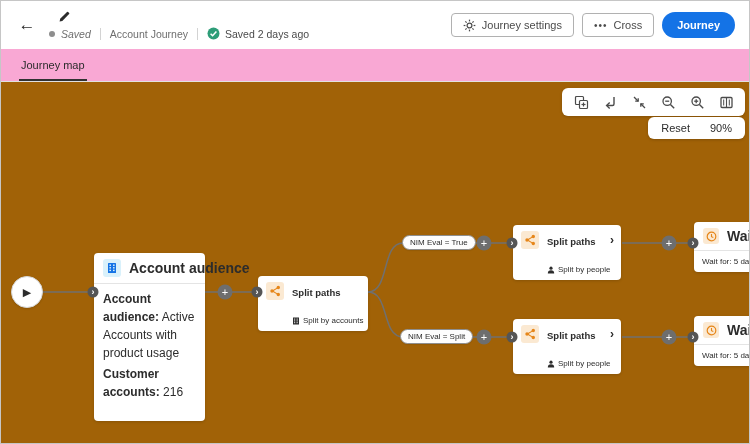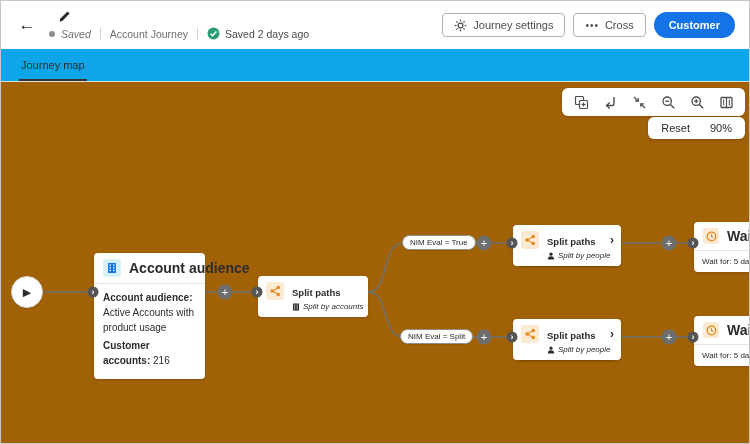--- a/index.html
+++ b/index.html
@@ -19,50 +19,50 @@
   .meta-divider { width:1px; height:12px; background:#d3d3d3; margin:0 9px; }
   .saved-check { margin-right:5px; display:inline-flex; }
   .saved-text { color:#4b4b4b;text-align:center; }
   .header-spacer { flex:1; }
   .btn-outline { display:inline-flex; align-items:center; gap:6px; height:24px; padding:0 11px; border:1px solid #b1b1b1; border-radius:4px; background:#fff; font-size:11px; color:#4b4b4b; cursor:pointer; font-family:inherit; }
   .btn-outline + .btn-outline { margin-left:8px; }
   .btn-publish { height:26px; padding:0 15px; margin-left:8px; border:none; border-radius:14px; background:#1473e6; color:#fff; font-size:11px; font-weight:bold; cursor:pointer; font-family:inherit; }
   .more-dots { font-size:10px; letter-spacing:1px; color:#4b4b4b; }
 
   
-  .tabbar { height:33px; display:flex; align-items:flex-end; padding:0 18px; background:#0ea5e9; border-bottom:1px solid #e1e1e1; }
+  .tabbar { height:33px; display:flex; align-items:flex-end; padding:0 18px; background:#f9a8d4; border-bottom:1px solid #e1e1e1; }
   .tab { font-size:11px; color:#2c2c2c; padding:0 2px 8px 2px; border-bottom:2px solid #323232; cursor:pointer; }
 
   
   .canvas { position:relative; width:748px; height:361px; background:#a16207; overflow:hidden; }
   .edges { position:absolute; left:0; top:0; }
 
   .cv-toolbar { position:absolute; top:6px; right:4px; background:#fff; border-radius:6px; box-shadow:0 1px 3px rgba(0,0,0,.18); display:flex; align-items:center; gap:7px; padding:5px 8px; }
   .tool-btn { width:22px; height:18px; display:flex; align-items:center; justify-content:center; background:none; border:none; cursor:pointer; }
   .zoom-box { position:absolute; top:35px; right:4px; background:#fff; border-radius:6px; box-shadow:0 1px 3px rgba(0,0,0,.18); display:flex; align-items:center; padding:5px 13px; gap:20px; }
   .zoom-box .zb-item { font-size:11px; color:#2c2c2c; cursor:pointer; }
 
   .play-node { position:absolute; left:10px; top:194px; width:32px; height:32px; border-radius:50%; background:#fff; border:1px solid #d6d6d6; box-shadow:0 1px 2px rgba(0,0,0,.12); display:flex; align-items:center; justify-content:center; font-size:11px; color:#2c2c2c; cursor:pointer; }
 
   .card { position:absolute; background:#fff; border-radius:4px; box-shadow:0 1px 3px rgba(0,0,0,.16); cursor:pointer; }
   .card-head { display:flex; align-items:center; padding:6px 9px; }
   .icon-sq { width:18px; height:18px; border-radius:3px; display:flex; align-items:center; justify-content:center; flex:none; }
   .icon-blue { background:#d9f1fb; }
   .icon-orange { background:#fbe9d2; }
   .card-title { font-size:14px; font-weight:bold; color:#2c2c2c; margin-left:8px; white-space:nowrap; }
   .card-divider { height:1px; background:#e4e4e4; margin:0 0; }
-  .card-body { padding:6px 9px 11px 9px; font-size:10px; line-height:1.5; color:#2c2c2c; }
+  .card-body { padding:6px 9px 20px 9px; font-size:12px; line-height:1.5; color:#2c2c2c; }
   .card-body b { font-weight:bold; }
   .stat-line { margin-top:3px; }
 
   .split-card { width:110px; }
   .split-row { display:flex; align-items:flex-start; padding:6px 8px; }
   .split-text { margin-left:8px; min-width:0; }
   .split-title { font-size:9.5px; font-weight:bold; color:#2c2c2c; white-space:nowrap; }
-  .split-sub { display:flex; align-items:center; gap:3px; font-size:8px; color:#2c2c2c; margin-top:2px; white-space:nowrap;font-style:italic; }
+  .split-sub { display:flex; align-items:center; gap:3px; font-size:8px; color:#2c2c2c; margin-top:16px; white-space:nowrap; }
   .node-chevron { position:absolute; right:7px; top:9px; font-size:12px; font-weight:bold; color:#2c2c2c; line-height:1; }
 
   .stack-shadow { position:absolute; background:#fff; border-radius:4px; box-shadow:0 1px 2px rgba(0,0,0,.18); }
 
   .branch-pill { position:absolute; background:#fdfdfd; border:1px solid #8e8e8e; border-radius:8px; padding:2px 7px; font-size:8px; color:#2c2c2c; white-space:nowrap; box-shadow:0 1px 1px rgba(0,0,0,.08); }
 
   .plus-port { position:absolute; width:15px; height:15px; border-radius:50%; background:#6e6e6e; color:#fff; display:flex; align-items:center; justify-content:center; font-size:11px; line-height:1; cursor:pointer; transform:translate(-50%,-50%); }
   .in-port { position:absolute; width:11px; height:11px; border-radius:50%; background:#555; color:#fff; display:flex; align-items:center; justify-content:center; font-size:9px; font-weight:bold; line-height:1; transform:translate(-50%,-50%); cursor:pointer; }
   .in-port span { margin-top:-1px; }
 
@@ -115,21 +115,21 @@
               <line x1="10.1" y1="3.9" x2="11.5" y2="2.5"></line>
             </g>
           </svg>
       </span>
       <span>Journey settings</span>
     </button>
     <button class="btn-outline">
       <span class="more-dots">•••</span>
       <span>Cross</span>
     </button>
-    <button class="btn-publish">Customer</button>
+    <button class="btn-publish">Journey</button>
   </div>
 
   <div class="tabbar">
     <div class="tab">Journey map</div>
   </div>
 
   <div class="canvas">
 
     <svg class="edges" width="748" height="361">
       <g stroke="#707070" stroke-width="1.5" fill="none">

